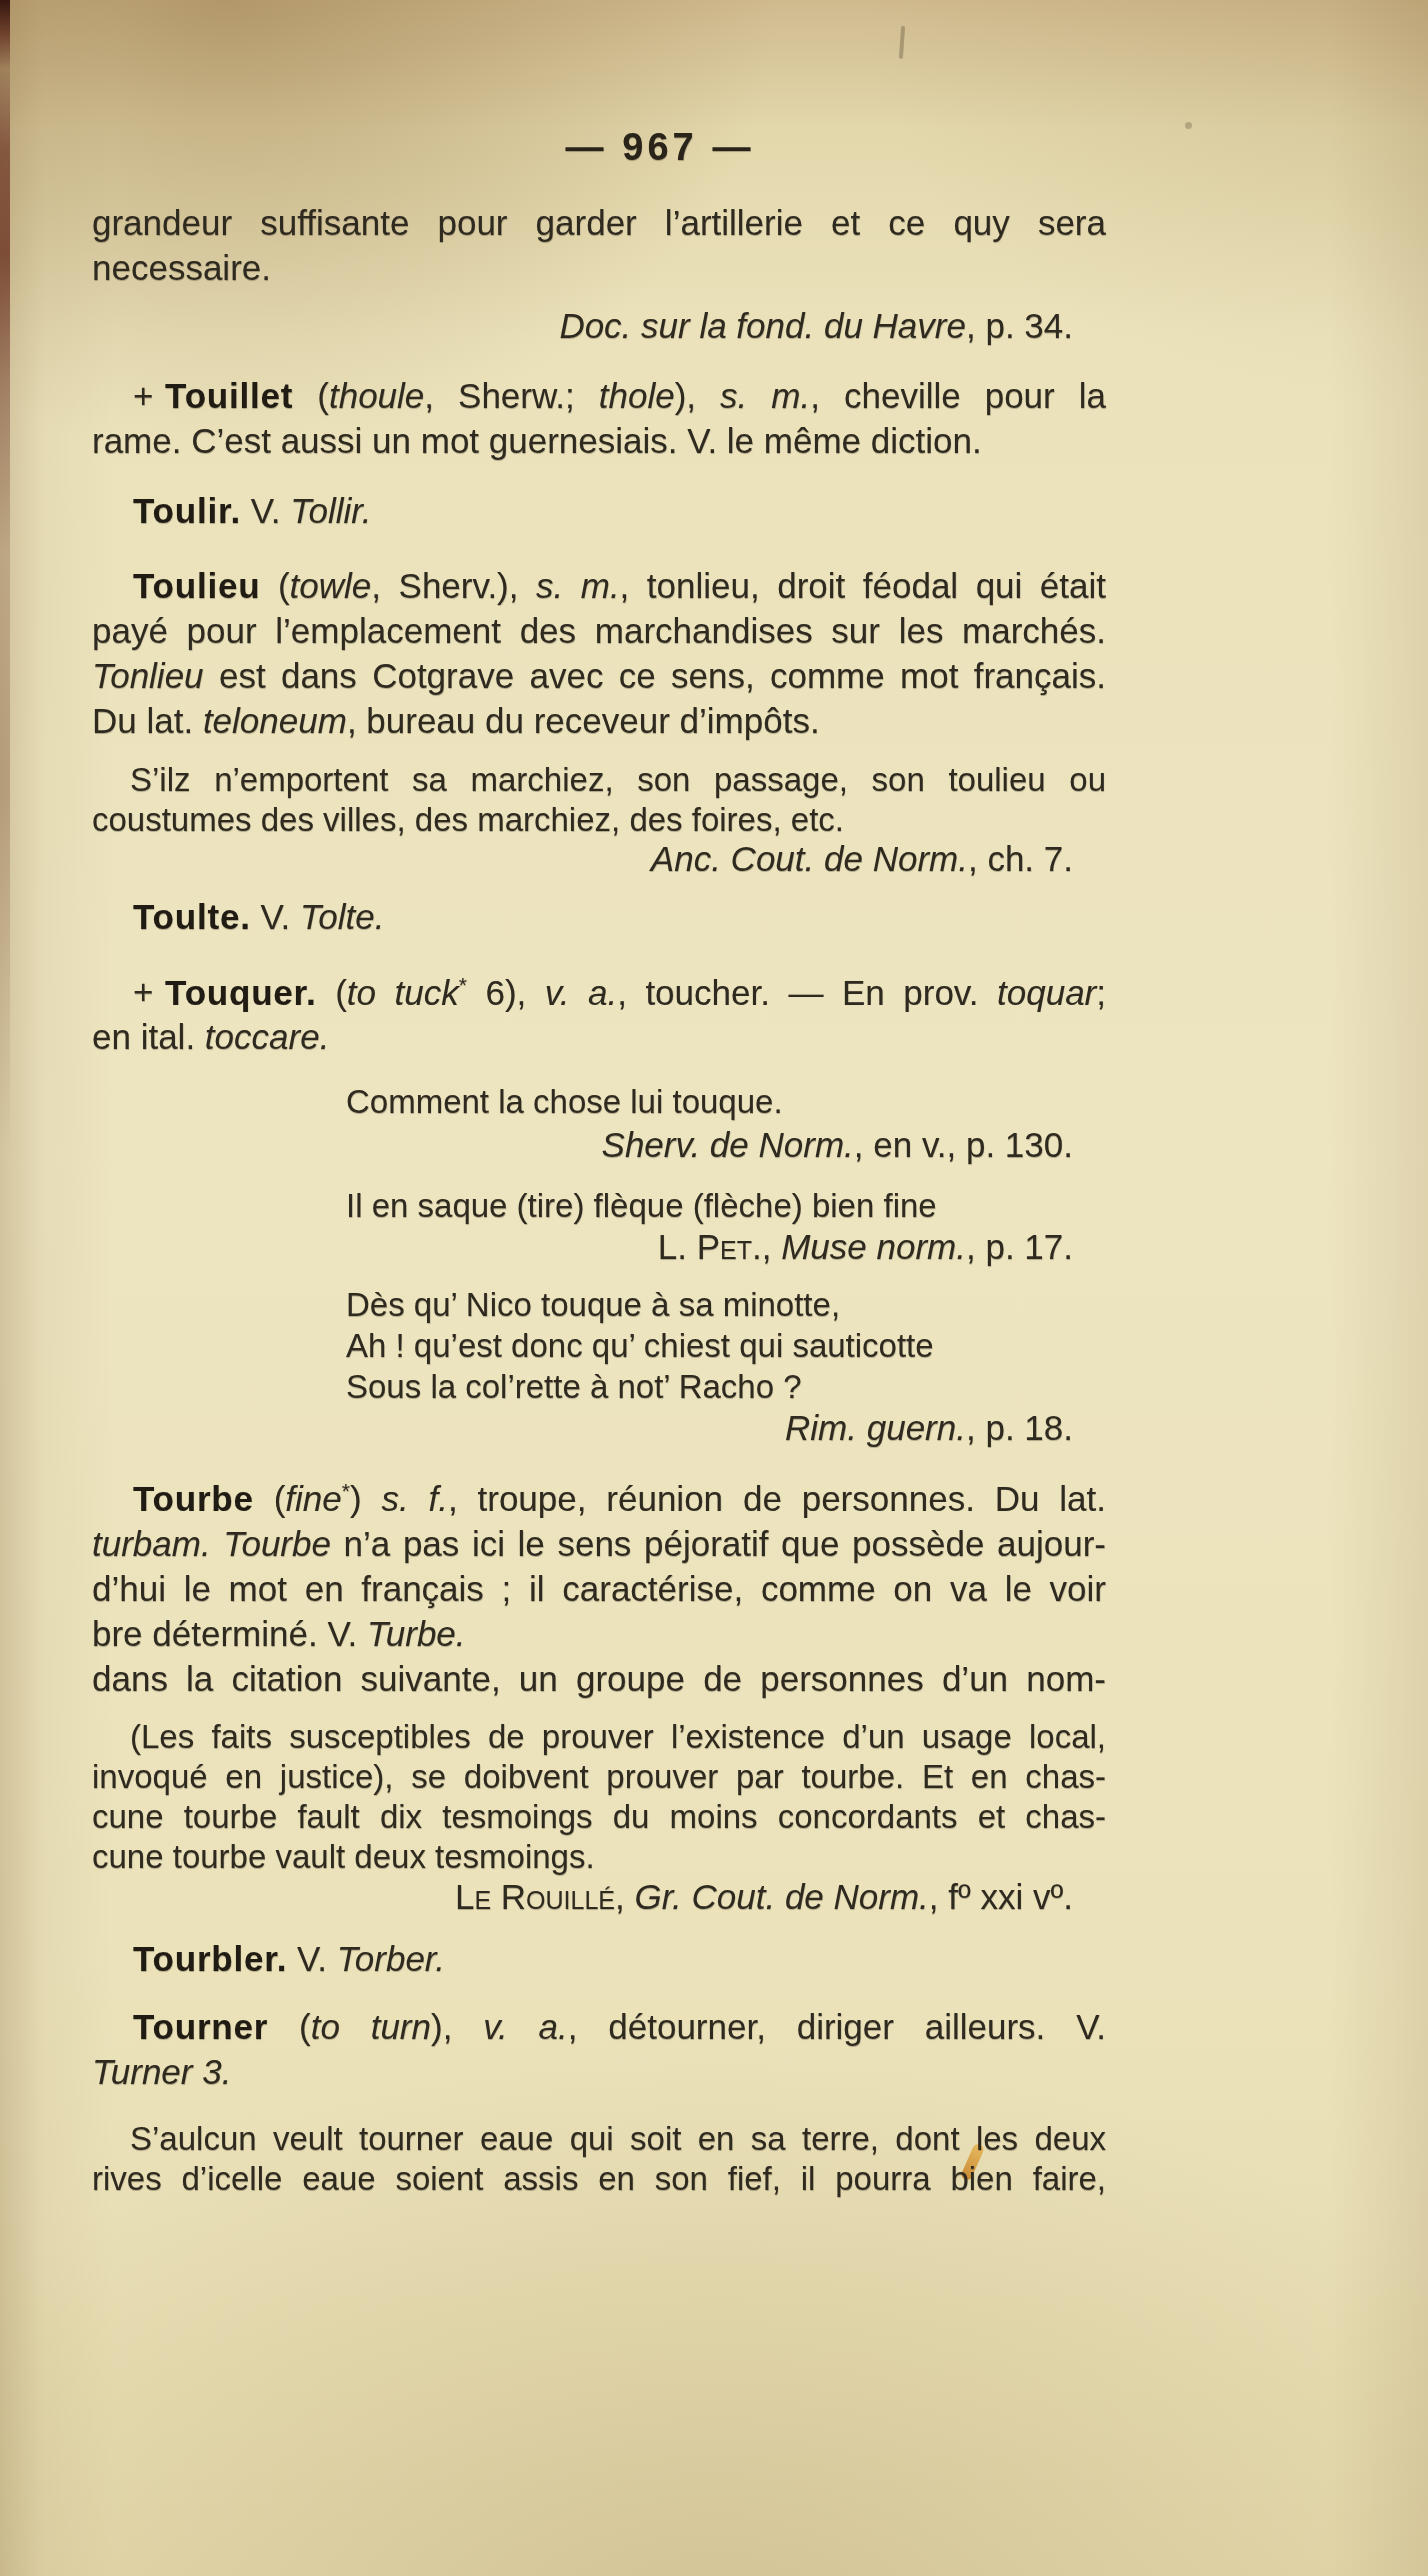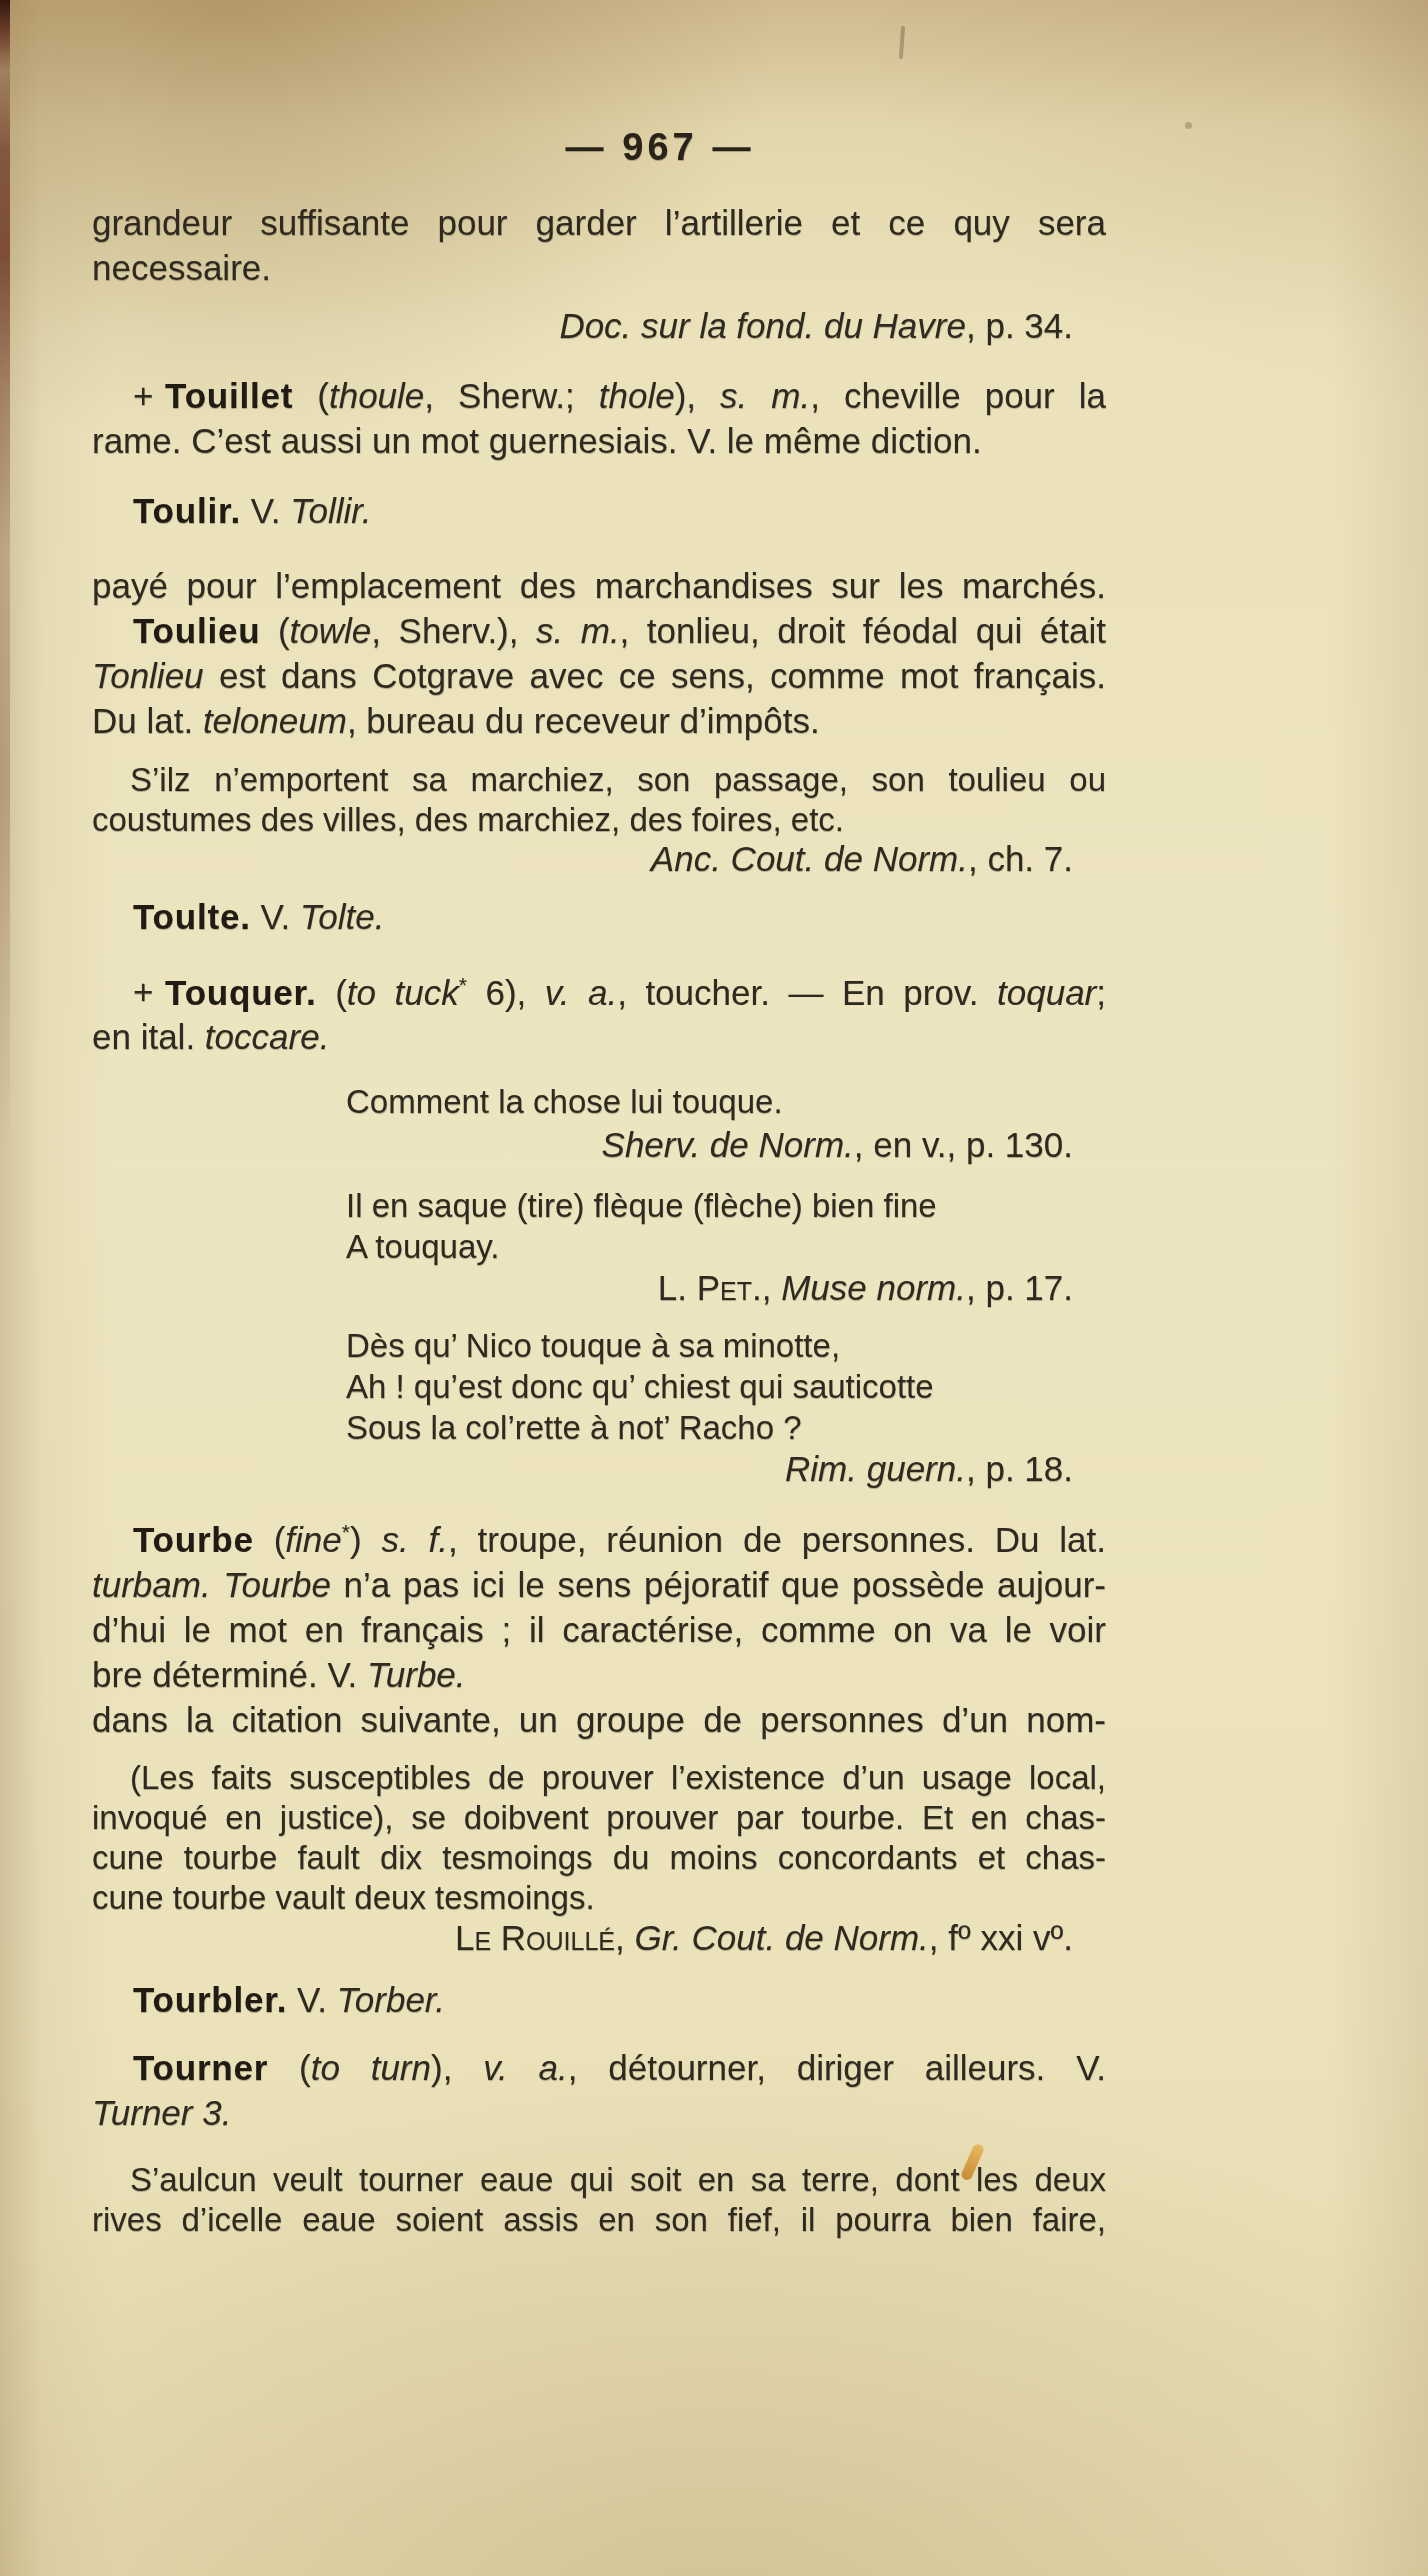--- a/index.html
+++ b/index.html
@@ -93,24 +93,24 @@
       <div class="line"><span>rame. C’est aussi un mot guernesiais. V. le même diction.</span></div>
     </div>
 
     <div class="block" style="margin-top:25px">
       <div class="line ind">
         <span class="b">Toulir.</span><span> V. </span><span class="i">Tollir.</span>
       </div>
     </div>
 
     <div class="block" style="margin-top:30px">
+      <div class="line j ind">
+        <span class="b">Toulieu</span><span> (</span><span class="i">towle</span><span>, Sherv.), </span><span class="i">s. m.</span><span>, tonlieu, droit féodal qui était</span>
+      </div>
       <div class="line j"><span>payé pour l’emplacement des marchandises sur les marchés.</span></div>
-      <div class="line j ind">
-        <span class="b">Toulieu</span><span> (</span><span class="i">towle</span><span>, Sherv.), </span><span class="i">s. m.</span><span>, tonlieu, droit féodal qui était</span>
-      </div>
       <div class="line j">
         <span class="i">Tonlieu</span><span> est dans Cotgrave avec ce sens, comme mot français.</span>
       </div>
       <div class="line">
         <span>Du lat. </span><span class="i">teloneum</span><span>, bureau du receveur d’impôts.</span>
       </div>
     </div>
 
     <div class="block quote" style="margin-top:16.5px">
       <div class="line j ind"><span>S’ilz n’emportent sa marchiez, son passage, son toulieu ou</span></div>
@@ -137,21 +137,20 @@
 
     <div class="block verse" style="margin-top:21.5px">
       <div class="line"><span>Comment la chose lui touque.</span></div>
     </div>
     <div class="cit" style="margin-top:5px">
       <span class="i">Sherv. de Norm.</span><span>, en v., p. 130.</span>
     </div>
 
     <div class="block verse" style="margin-top:23px">
       <div class="line"><span>Il en saque (tire) flèque (flèche) bien fine</span></div>
-      <div class="line"><span>A touquay.</span></div>
     </div>
     <div class="cit" style="margin-top:3.3px">
       <span class="sc">L. Pet.,</span><span class="i"> Muse norm.</span><span>, p. 17.</span>
     </div>
 
     <div class="block verse" style="margin-top:20px">
       <div class="line"><span>Dès qu’ Nico touque à sa minotte,</span></div>
       <div class="line"><span>Ah ! qu’est donc qu’ chiest qui sauticotte</span></div>
       <div class="line"><span>Sous la col’rette à not’ Racho ?</span></div>
     </div>

